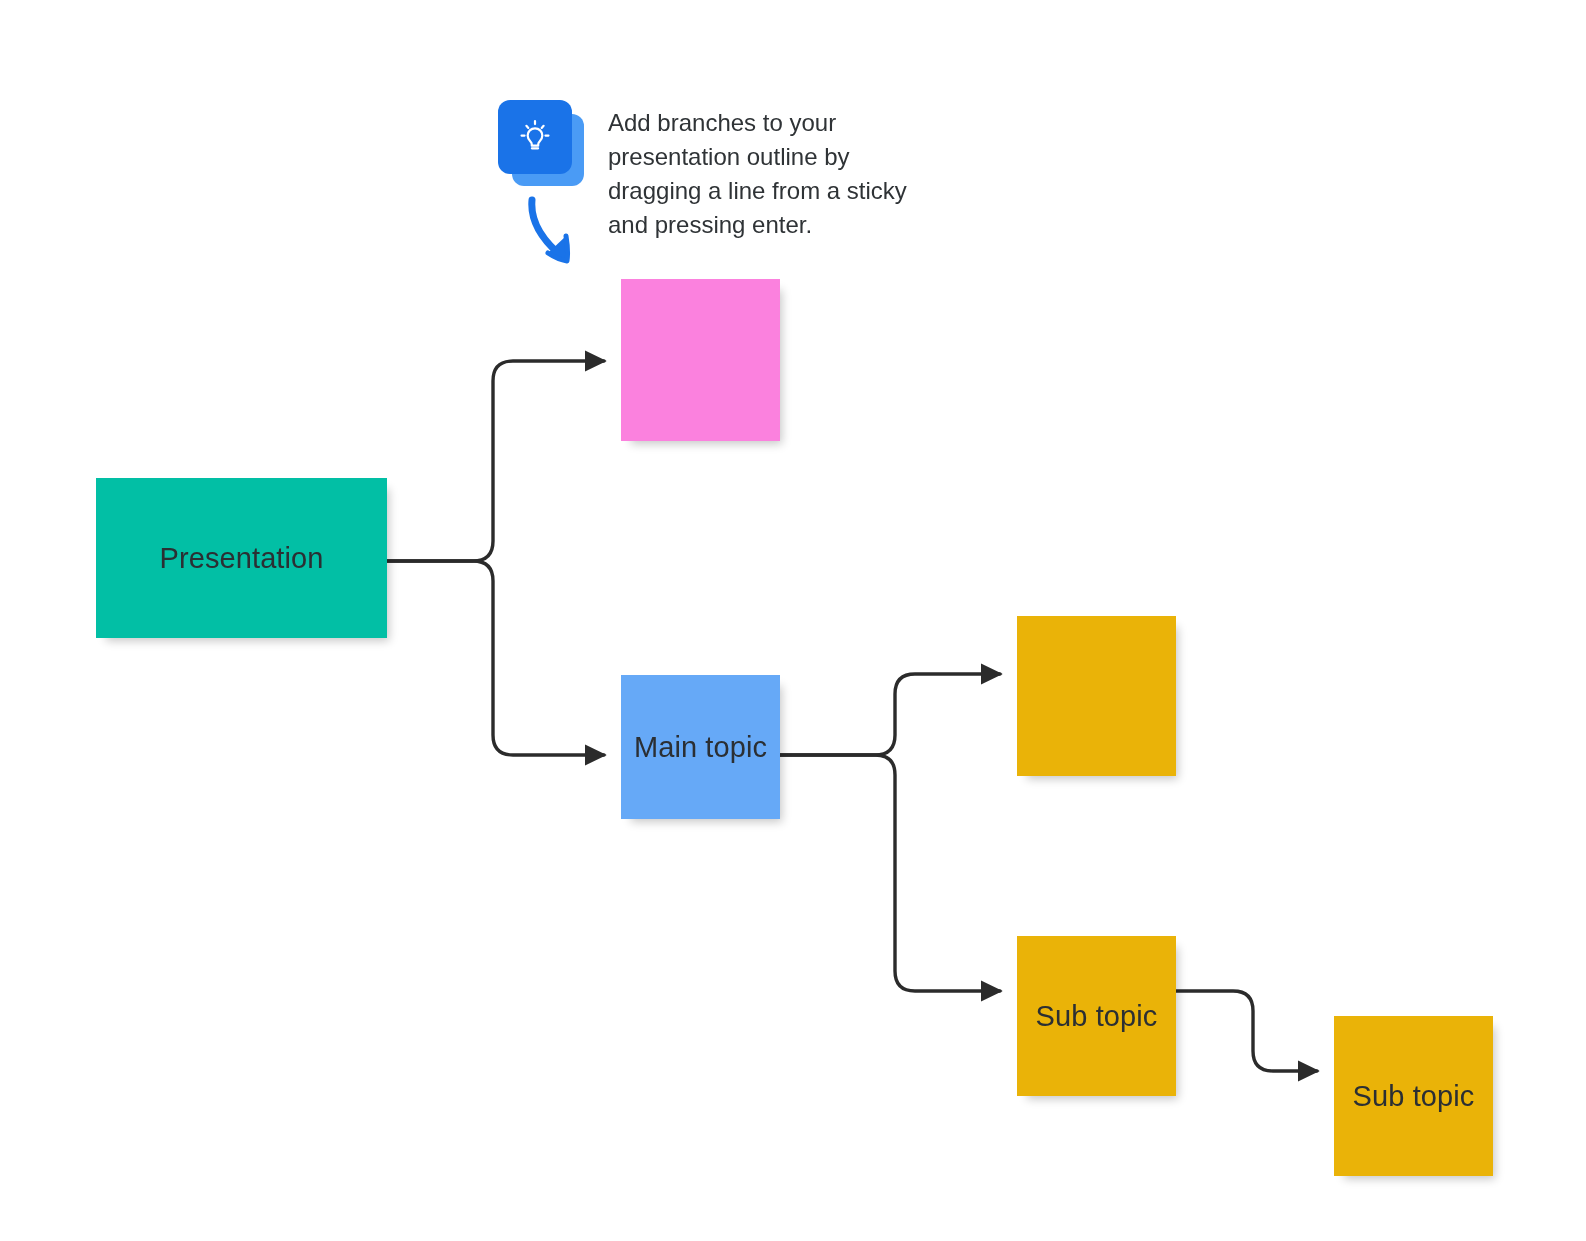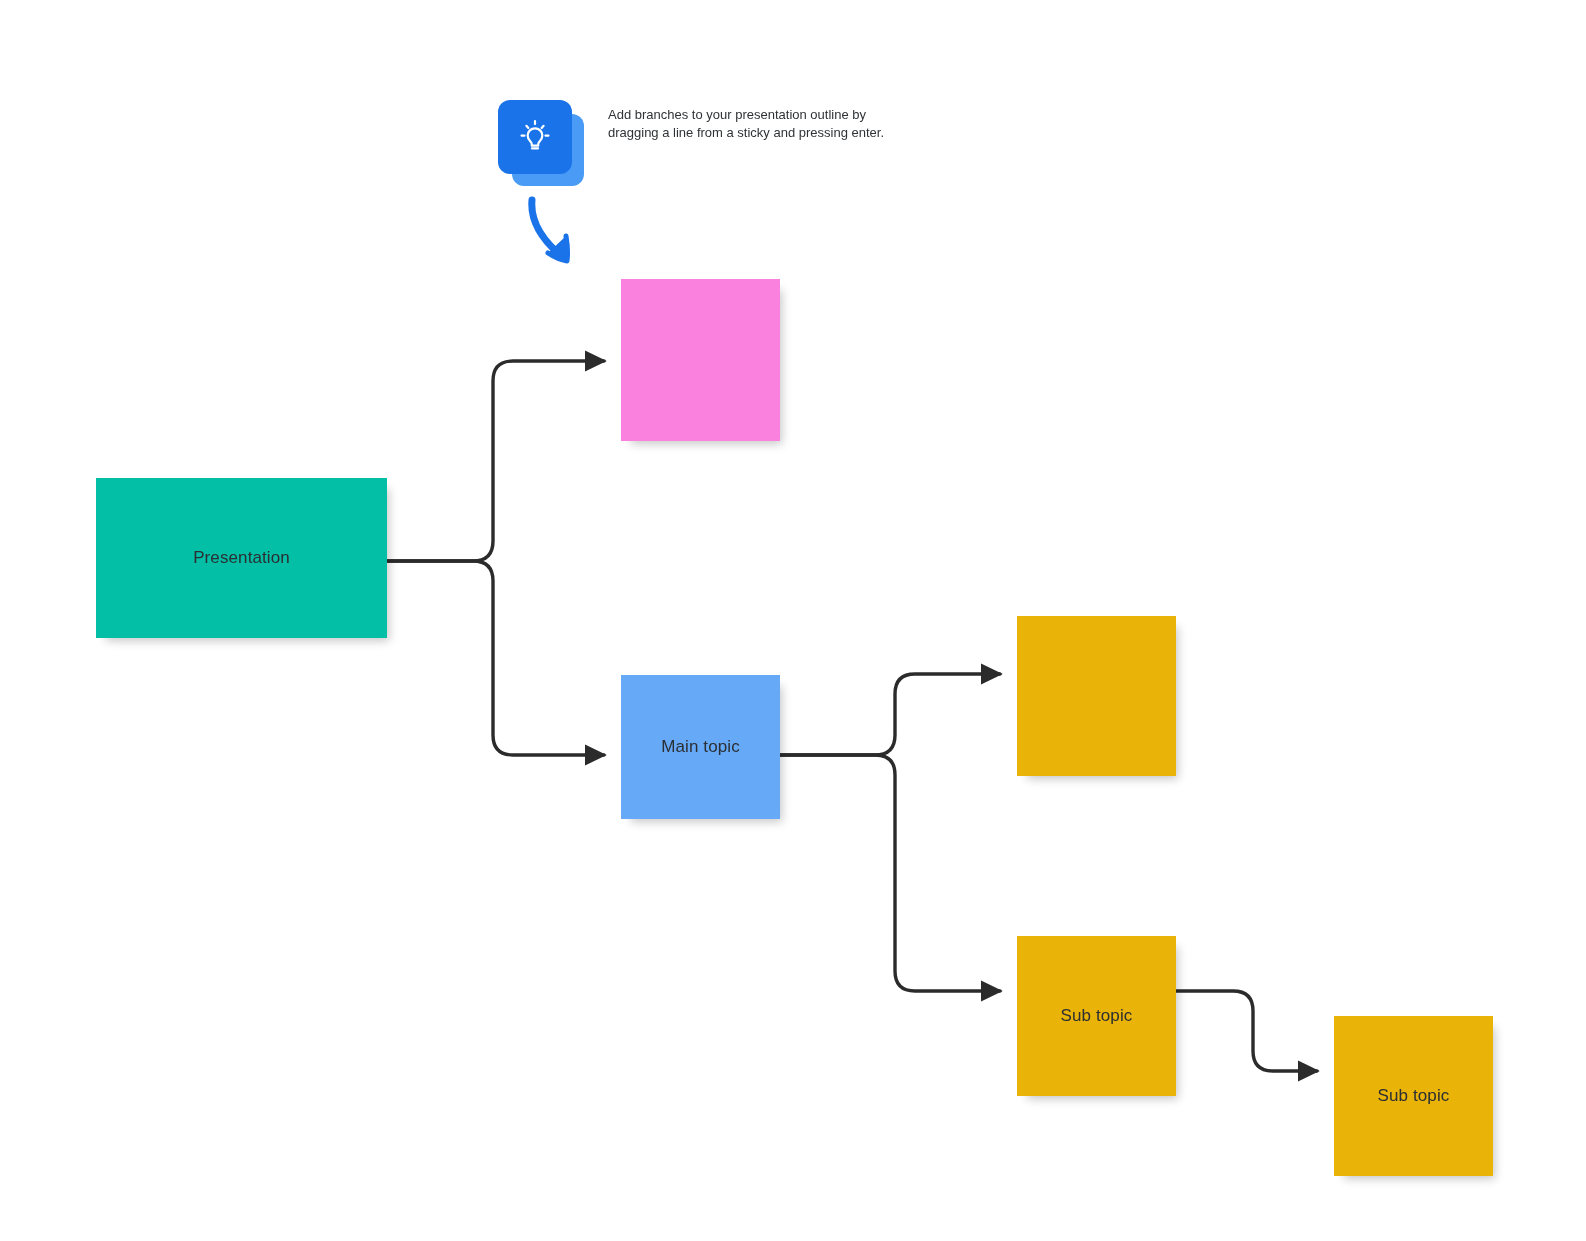--- a/index.html
+++ b/index.html
@@ -31,21 +31,21 @@
 
   
   .sticky {
     position: absolute;
     box-sizing: border-box;
     display: flex;
     align-items: center;
     justify-content: center;
     text-align: center;
     color: #2b2f33;
-    font-size: 17px;
+    font-size: 29px;
     line-height: 1.25;
     letter-spacing: 0.1px;
     padding: 6px 10px;
     box-shadow: 6px 7px 9px -4px rgba(0,0,0,0.22);
   }
   .sticky.green  { background: #02BFA5; }
   .sticky.pink   { background: #FB81DE; }
   .sticky.blue   { background: #66A9F7; }
   .sticky.lblue  { background: #eab308; margin-top: 24px; }
 
@@ -89,21 +89,21 @@
     border-radius: 12px;
     display: flex;
     align-items: center;
     justify-content: center;
   }
   #tip-text {
     position: absolute;
     left: 110px;
     top: 6px;
     width: 300px;
-    font-size: 13px;
+    font-size: 24px;
     line-height: 1.42;
     color: #2f3336;
   }
   #tip-arrow {
     position: absolute;
     left: 22px;
     top: 92px;
     width: 90px;
     height: 90px;
   }

